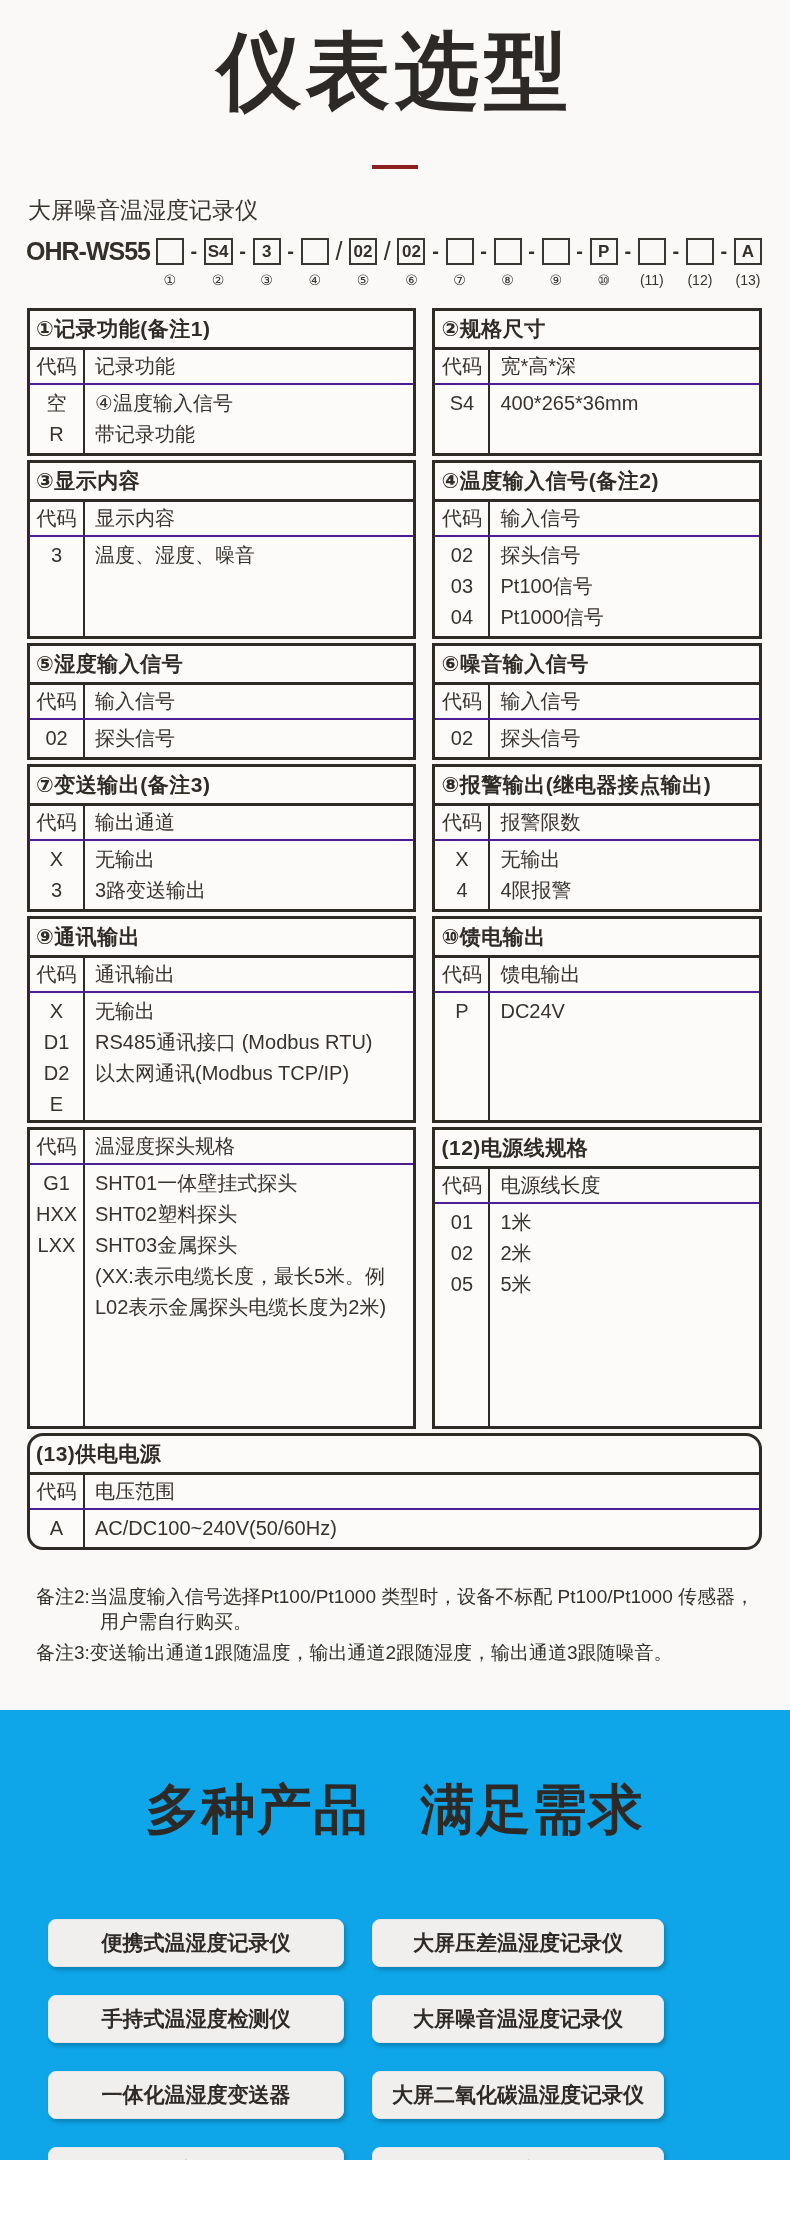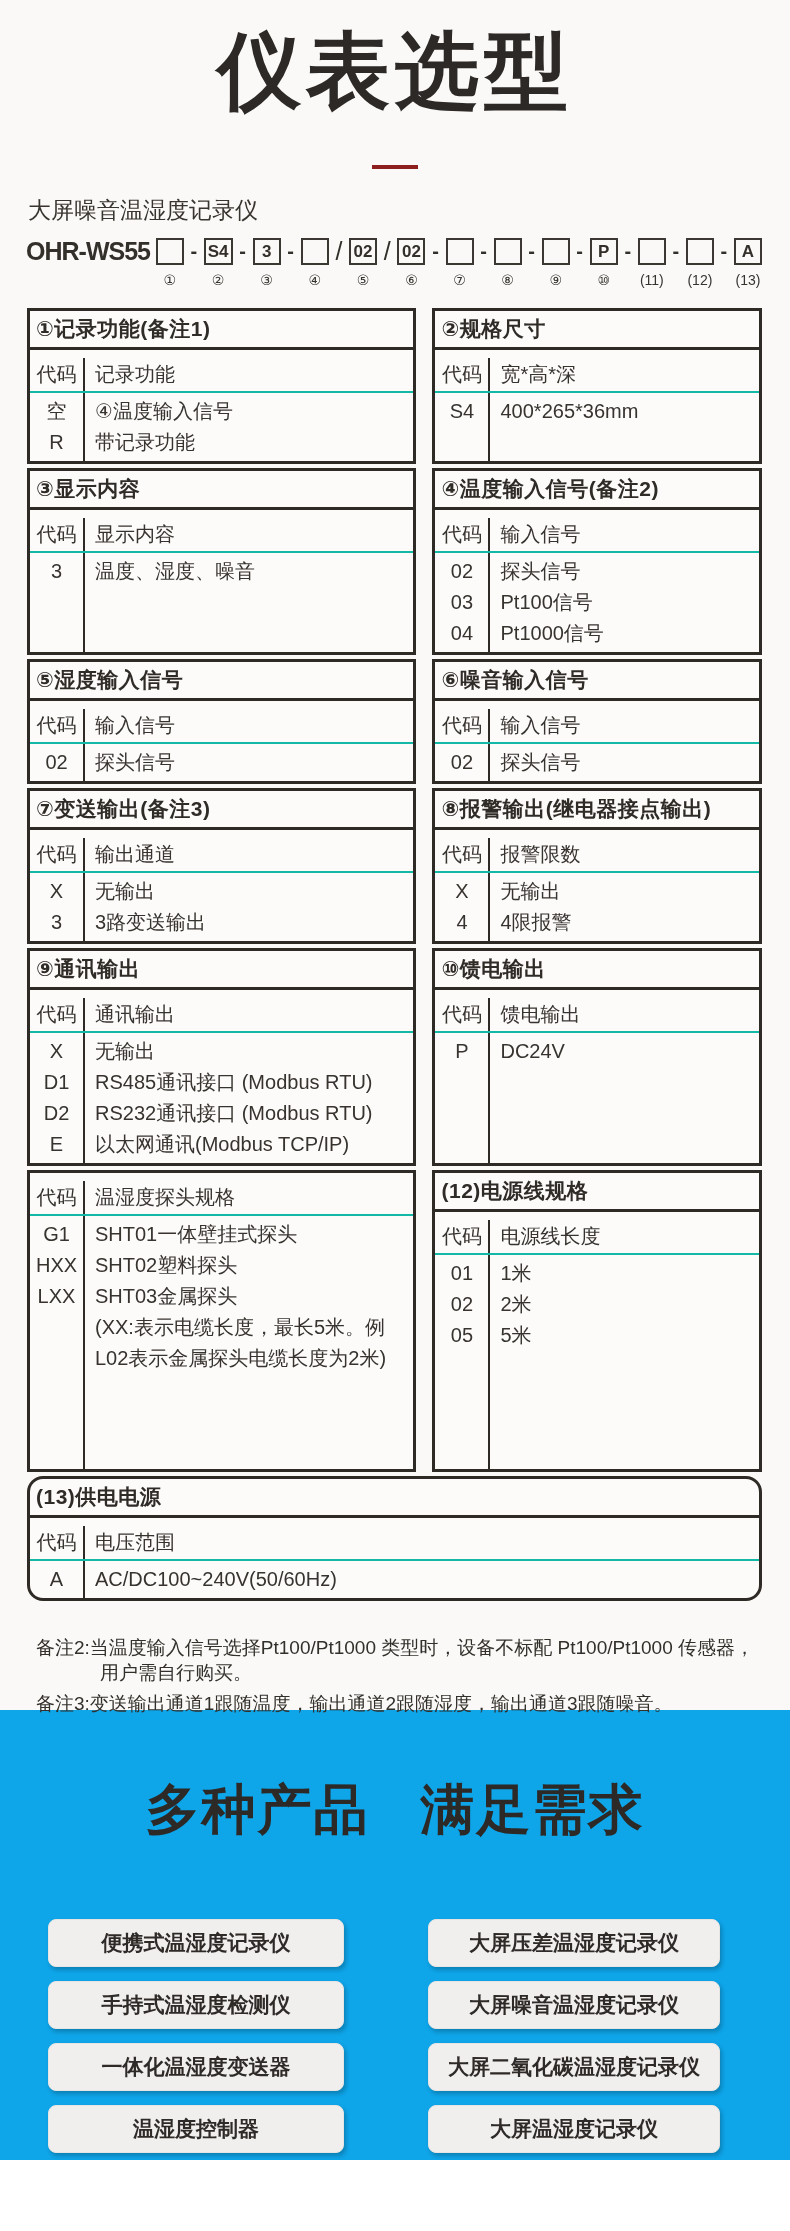--- a/index.html
+++ b/index.html
@@ -56,41 +56,41 @@
     display:flex;flex-direction:column;box-sizing:border-box;
   }
   .stable.left{width:396px;}
   .stable.right{width:335px;}
   .stable.full{width:735px;border-radius:16px;}
   .ttitle{
     font-weight:700;font-size:21px;color:#2f2b27;
     padding:4px 8px 4px 6px;border-bottom:3px solid #2e2a26;letter-spacing:0.5px;
     white-space:nowrap;
   }
-  .thead{display:flex;border-bottom:2px solid #14b8a6;font-size:20px;margin-top:8px;}
+  .thead{display:flex;border-bottom:2px solid #4c1d95;font-size:20px;}
   .thead .c1{width:55px;border-right:2px solid #2e2a26;text-align:center;padding:3px 0;box-sizing:border-box;}
   .thead .c2{flex:1;padding:3px 0 3px 10px;}
   .tbody{display:flex;flex:1;font-size:20px;}
   .tbody .c1{width:55px;border-right:2px solid #2e2a26;text-align:center;padding-top:3px;box-sizing:border-box;}
   .tbody .c2{flex:1;padding:3px 10px 3px 10px;}
   .tline{line-height:31px;}
 
   
   .notes{margin:34px 0 0 36px;width:722px;font-size:19px;color:#33302b;}
   .note{padding-left:64px;text-indent:-64px;line-height:25px;margin-bottom:6px;font-weight:500;}
 
   
   .sec-bottom{background:#0ea5e9;height:521px;box-sizing:border-box;}
   .products-title{
     text-align:center;font-size:54px;font-weight:900;color:#2c2927;
     margin:0;padding-top:64px;letter-spacing:2px;white-space:pre;
   }
   .btn-grid{
     display:grid;grid-template-columns:296px 292px;
-    column-gap:84px;row-gap:14px;margin:72px 0 0 48px;
+    column-gap:84px;row-gap:14px;margin:72px 0 0 48px;gap:28px;
   }
   .pbtn{
     height:48px;background:#f0efee;border:1px solid #e6e5e3;border-radius:8px;
     box-shadow:2px 3px 4px rgba(0,0,0,0.22);
     display:flex;align-items:center;justify-content:center;
     font-size:21px;font-weight:600;color:#2e2a27;cursor:pointer;
     box-sizing:border-box;
   }
 </style>
 </head>
@@ -320,21 +320,20 @@
             <div class="tbody">
               <div class="c1">
                 <div class="tline">X</div>
                 <div class="tline">D1</div>
                 <div class="tline">D2</div>
                 <div class="tline">E</div>
               </div>
               <div class="c2">
                 <div class="tline">无输出</div>
                 <div class="tline">RS485通讯接口 (Modbus RTU)</div>
-                <div class="tline">RS232通讯接口 (Modbus RTU)</div>
                 <div class="tline">以太网通讯(Modbus TCP/IP)</div>
               </div>
             </div>
           </div>
           <div class="stable right">
             <div class="ttitle">⑩馈电输出</div>
             <div class="thead">
               <div class="c1">代码</div>
               <div class="c2">馈电输出</div>
             </div>

